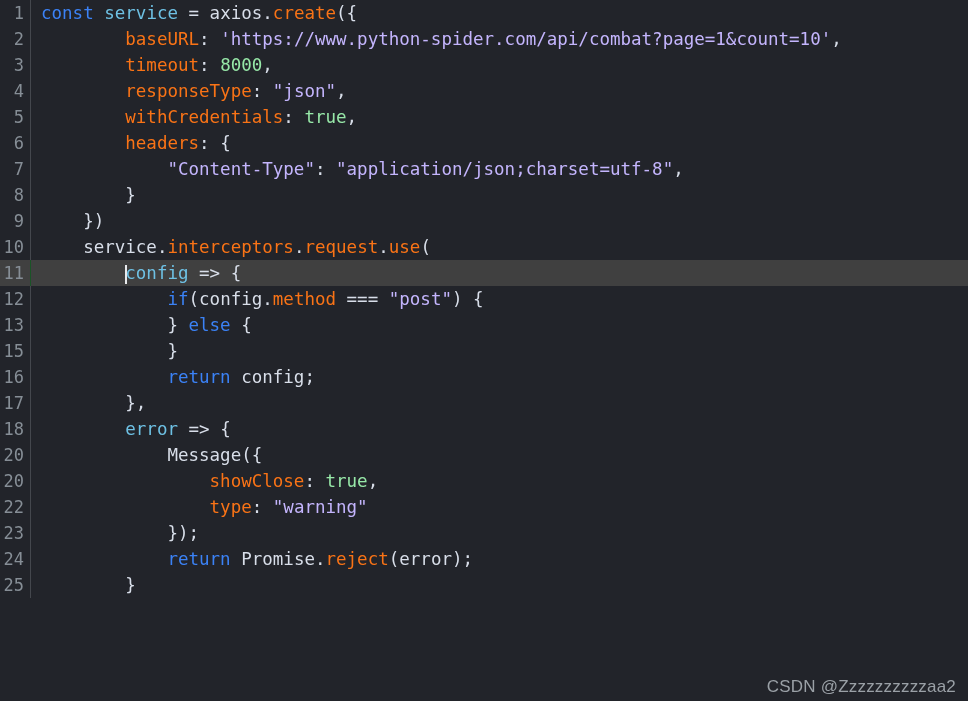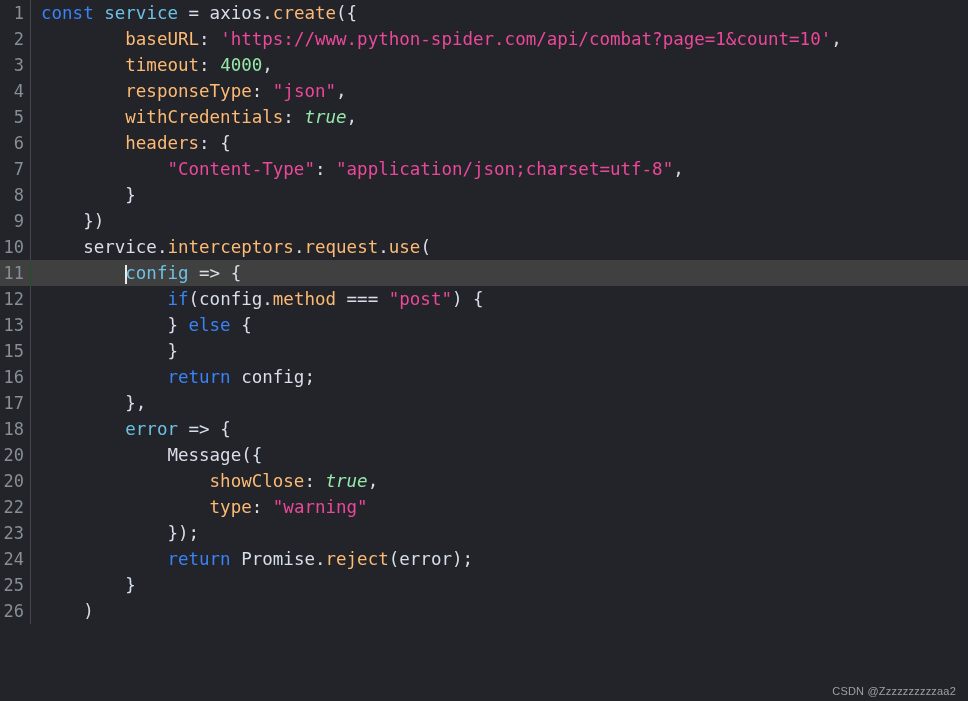--- a/index.html
+++ b/index.html
@@ -66,44 +66,44 @@
   .content {
     flex: 1 1 auto;
     padding-left: 10px;
     color: #d8dee9;
     position: relative;
   }
 
   
   .kw    { color: #3b82f6; }   
   .var   { color: #6ec1e4; }   
-  .prop  { color: #fdba74; }   
-  .str   { color: #ec4899; }   
+  .prop  { color: #f97316; }   
+  .str   { color: #c4b5fd; }   
   .num   { color: #97e8a8; }   
-  .bool  { color: #97e8a8; font-style: italic; }   
+  .bool  { color: #97e8a8; }   
   .plain { color: #d8dee9; }   
 
   .cursor {
     display: inline-block;
     width: 2px;
     height: 19px;
     background: #e8eaed;
     vertical-align: -4px;
     margin-right: -2px;
     position: relative;
     top: 1px;
   }
 
   .watermark {
     position: absolute;
     right: 12px;
     bottom: 4px;
     color: #9aa0a6;
     font-family: "Liberation Sans", sans-serif;
-    font-size: 11px;
+    font-size: 17px;
     letter-spacing: 0.2px;
     user-select: none;
   }
 </style>
 </head>
 <body>
 
 <div id="editor">
   <div class="code-area">
 
@@ -115,21 +115,21 @@
 
     <div class="line">
       <span class="gutter">2</span>
       <span class="sep"></span>
       <span class="content"><span class="plain">        </span><span class="prop">baseURL</span><span class="plain">: </span><span class="str">'https://www.python-spider.com/api/combat?page=1&amp;count=10'</span><span class="plain">,</span></span>
     </div>
 
     <div class="line">
       <span class="gutter">3</span>
       <span class="sep"></span>
-      <span class="content"><span class="plain">        </span><span class="prop">timeout</span><span class="plain">: </span><span class="num">4000</span><span class="plain">,</span></span>
+      <span class="content"><span class="plain">        </span><span class="prop">timeout</span><span class="plain">: </span><span class="num">8000</span><span class="plain">,</span></span>
     </div>
 
     <div class="line">
       <span class="gutter">4</span>
       <span class="sep"></span>
       <span class="content"><span class="plain">        </span><span class="prop">responseType</span><span class="plain">: </span><span class="str">"json"</span><span class="plain">,</span></span>
     </div>
 
     <div class="line">
       <span class="gutter">5</span>
@@ -240,22 +240,17 @@
       <span class="sep"></span>
       <span class="content"><span class="plain">            </span><span class="kw">return</span><span class="plain"> </span><span class="plain">Promise</span><span class="plain">.</span><span class="prop">reject</span><span class="plain">(error);</span></span>
     </div>
 
     <div class="line">
       <span class="gutter">25</span>
       <span class="sep"></span>
       <span class="content"><span class="plain">        </span><span class="plain">}</span></span>
     </div>
 
-    <div class="line">
-      <span class="gutter">26</span>
-      <span class="sep"></span>
-      <span class="content"><span class="plain">    </span><span class="plain">)</span></span>
-    </div>
 
   </div>
 
   <div class="watermark">CSDN @Zzzzzzzzzzaa2</div>
 </div>
 
 </body></html>

